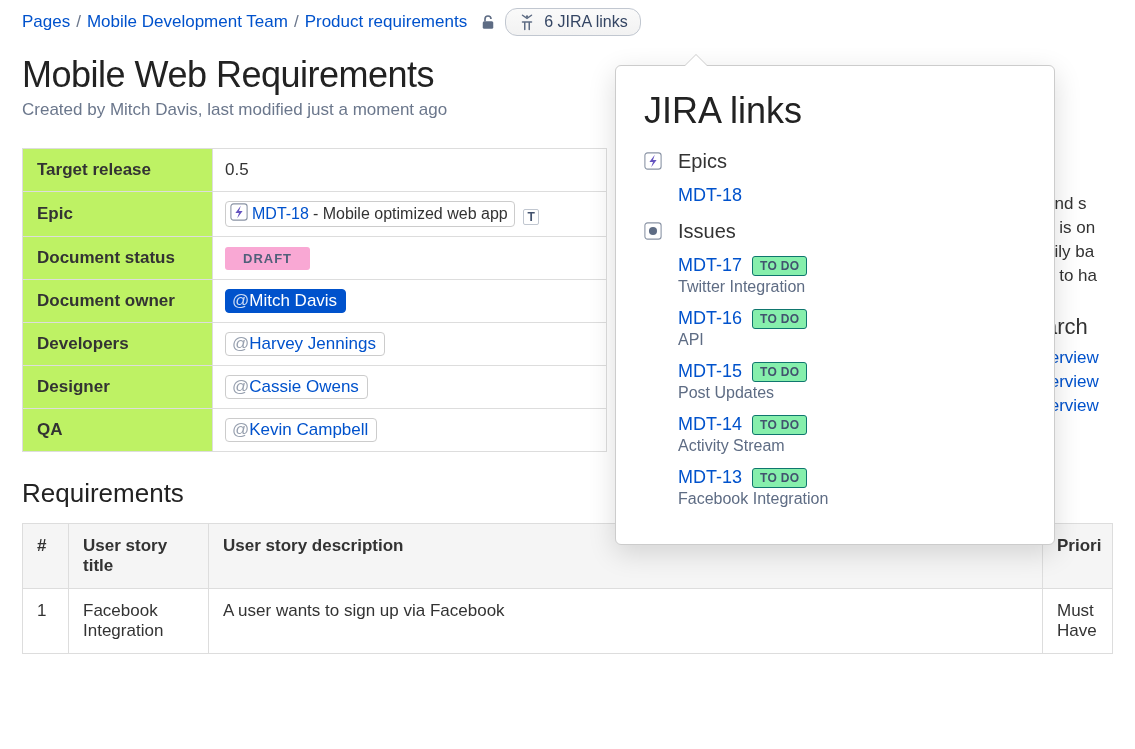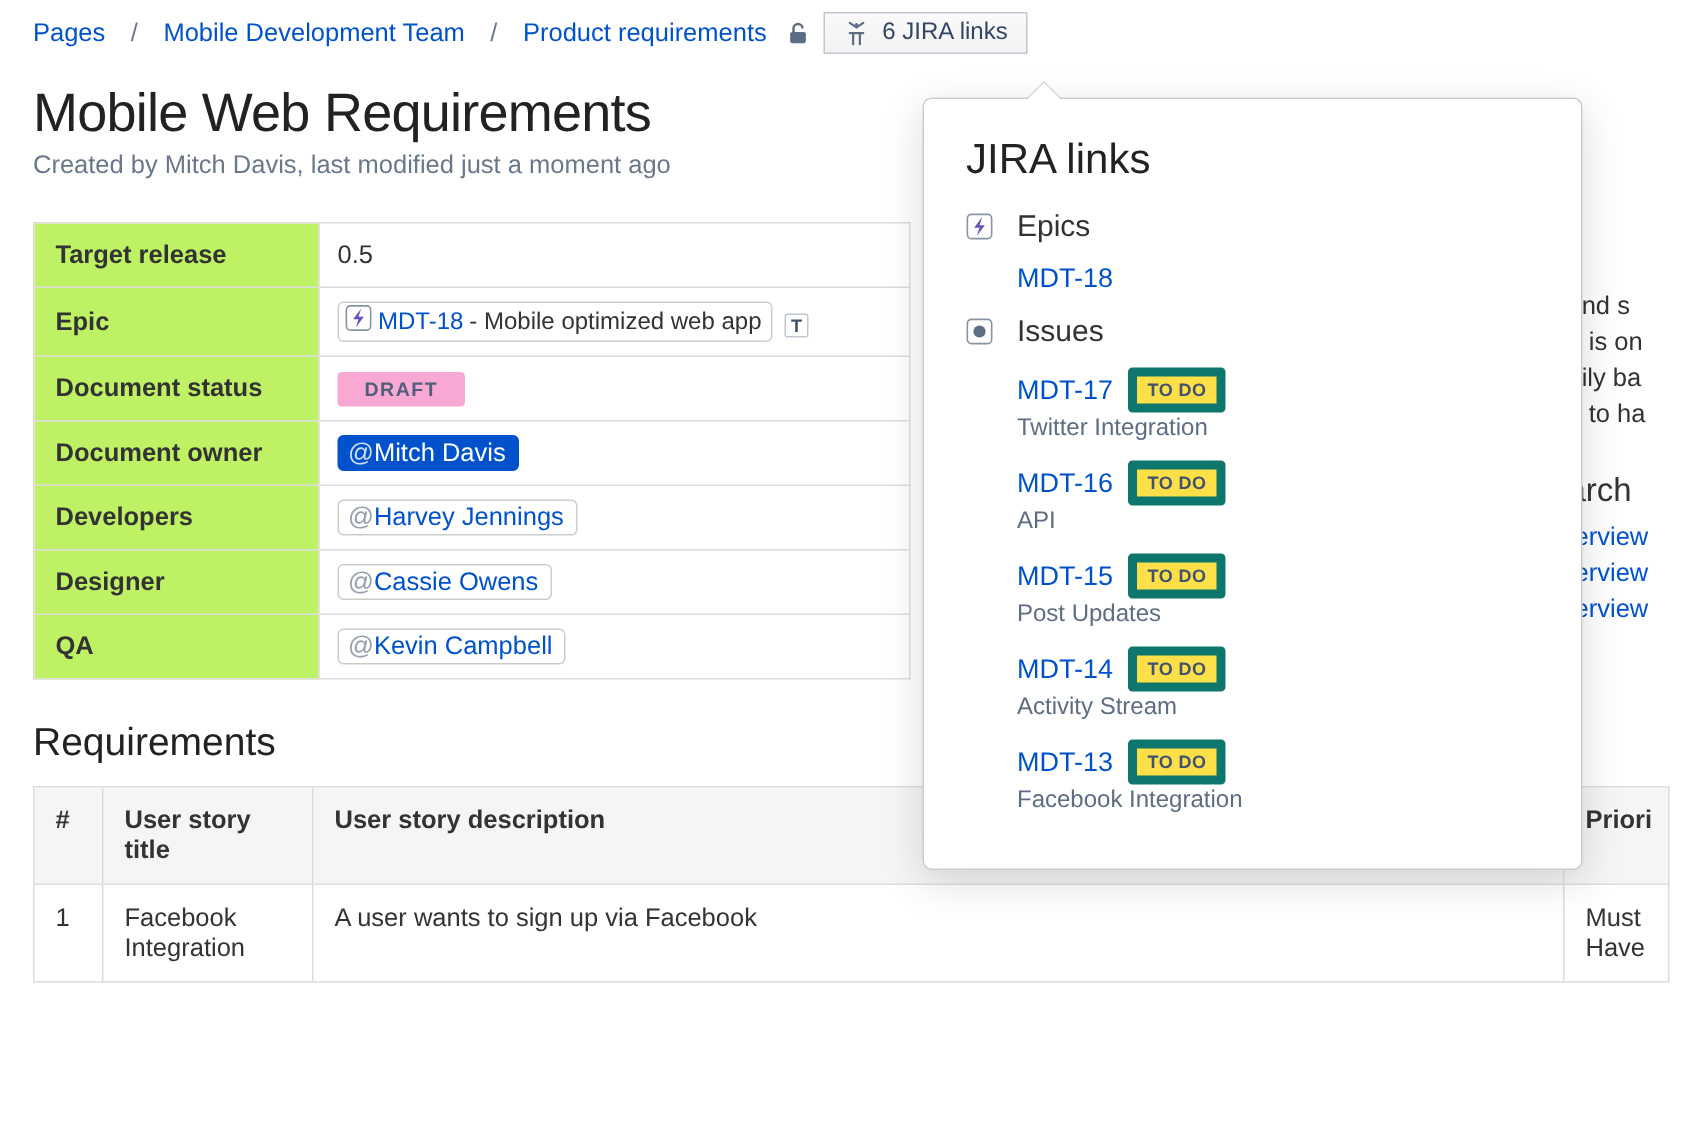--- a/index.html
+++ b/index.html
@@ -23,42 +23,42 @@
     display: flex;
     align-items: center;
     gap: 8px;
     font-size: 17px;
     line-height: 1.1;
     color: #6B778C;
   }
   .breadcrumb {
     display: flex;
     align-items: flex-start;
-    gap: 17px;
+    gap: 6px;
     flex: 0 0 auto;
   }
   .breadcrumb a {
     color: #0052CC;
     text-decoration: none;
     cursor: pointer;
   }
   .breadcrumb-sep { color: #6B778C; }
   .lock-icon {
     color: #5E6C84;
     display: inline-flex;
     align-items: center;
     margin-left: 4px;
   }
   .jira-btn {
     display: inline-flex;
     align-items: center;
     gap: 8px;
     background: linear-gradient(#fafafa,#f2f2f2);
     border: 1px solid #c1c7d0;
-    border-radius: 0;
+    border-radius: 12px;
     padding: 4px 12px;
     font-size: 16px;
     color: #344563;
     cursor: pointer;
     position: relative;
   }
   .jira-btn svg { flex:0 0 auto; }
 
   
   h1.page-title {
@@ -200,21 +200,21 @@
     top: -11px;
     left: 69px;
     border: 11px solid transparent;
     border-bottom-color: #fff;
     width:0;height:0;
     border-top: none;
   }
   .popover h2 {
     margin: 6px 0 18px 0;
     font-weight: 400;
-    font-size: 28px;
+    font-size: 36px;
     color: #222;
   }
   .pop-section {
     display: flex;
     gap: 12px;
     margin-bottom: 4px;
   }
   .pop-section .icon-box {
     width: 22px;
     flex: 0 0 22px;
@@ -235,22 +235,22 @@
     font-weight: 500;
     cursor: pointer;
   }
   .pop-item .summary {
     color: #5E6C84;
     font-size: 16px;
     margin-top: 2px;
   }
   .status-todo {
     display: inline-block;
-    border: 6px solid #0f766e;
-    background: #fde047;
+    border: 1px solid #0f766e;
+    background: #86efac;
     color: #42526E;
     font-size: 12px;
     font-weight: 700;
     letter-spacing: .3px;
     padding: 2px 7px;
     border-radius: 3px;
   }
   .status-T {
     display: inline-block;
     border: 1px solid #c1c7d0;

